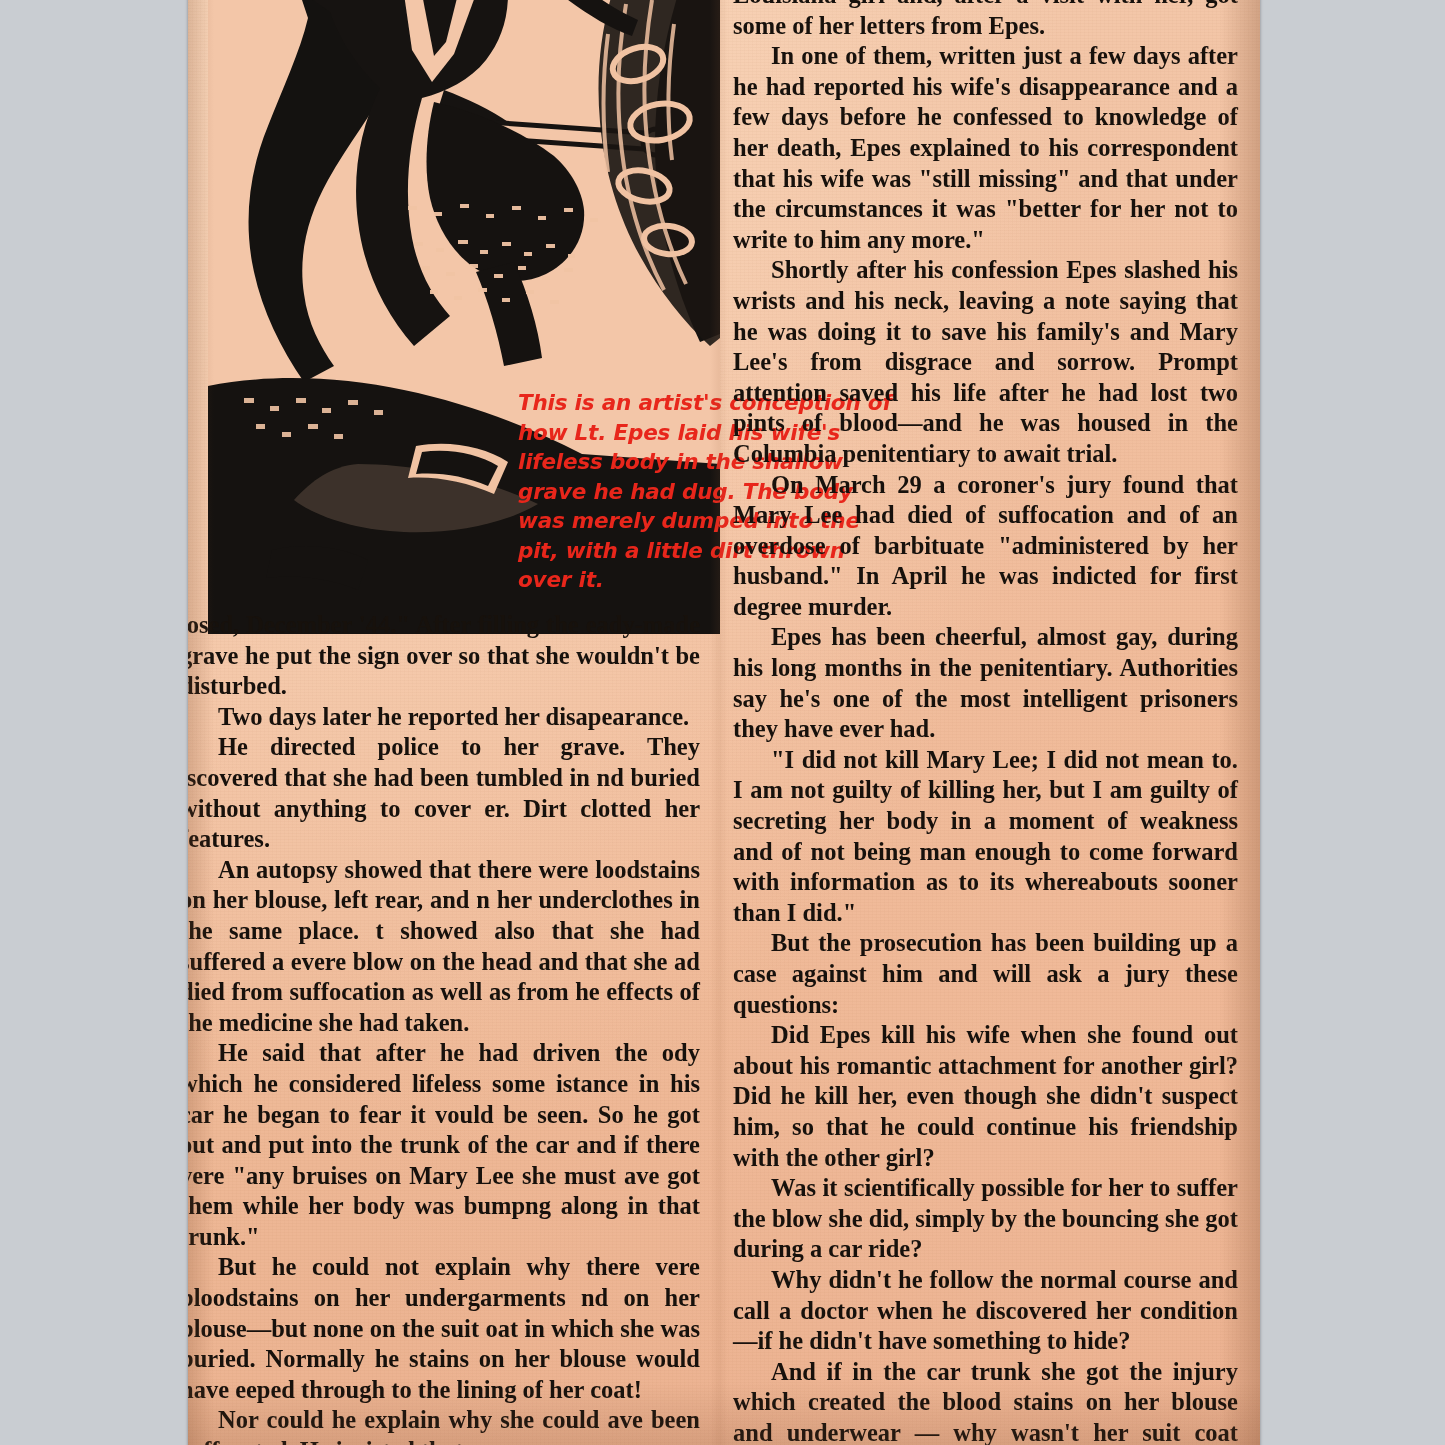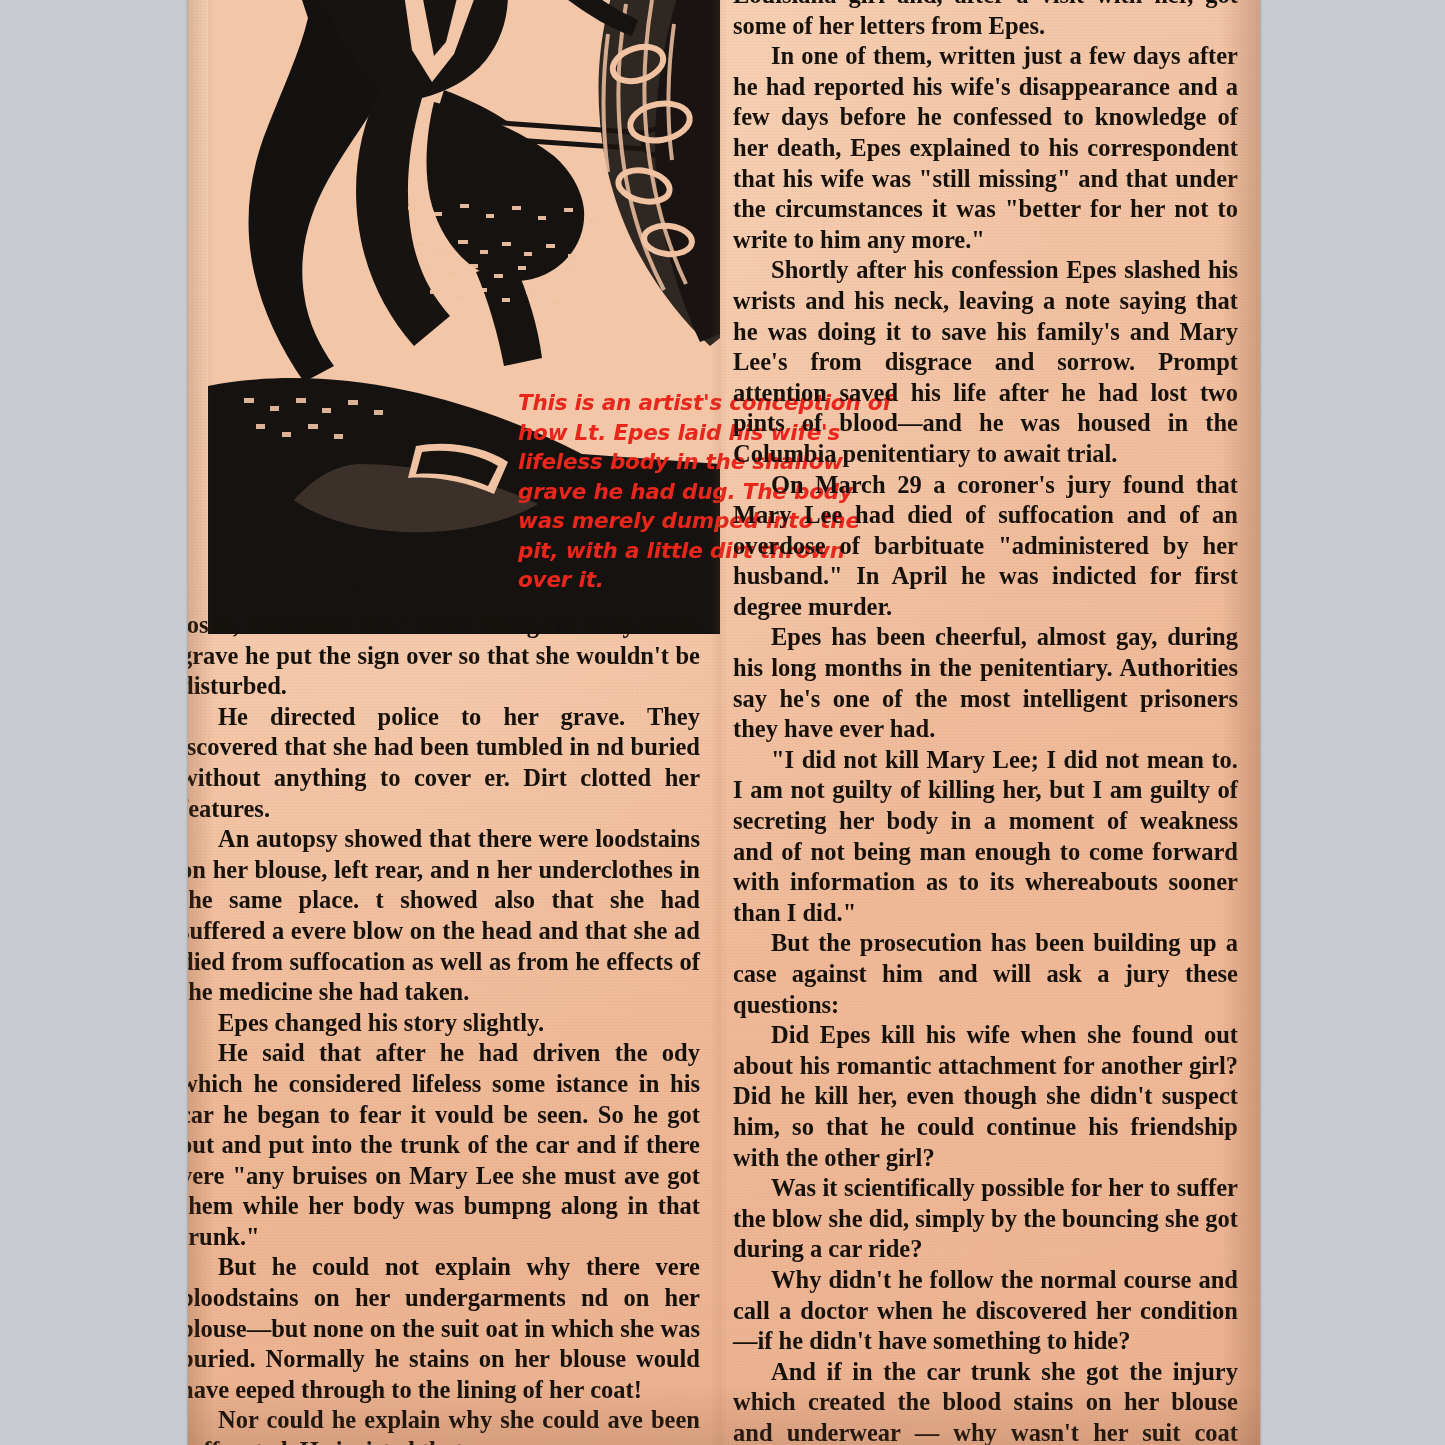--- a/index.html
+++ b/index.html
@@ -246,23 +246,23 @@
               <rect x="126" y="440" width="9" height="5"></rect>
           </g>
         </g>
       </svg>
     </div>
 
     <div id="caption">This is an artist's conception of how Lt. Epes laid his wife's lifeless body in the shallow grave he had dug. The body was merely dumped into the pit, with a little dirt thrown over it.</div>
 
     <div class="col" id="col-left">
       <p class="noindent">losed, December '44." After filling the eady-made grave he put the sign over  so that she wouldn't be disturbed.</p>
+      <p>Two days later he reported her disapearance.</p>
       <p>He directed police to her grave. They iscovered that she had been tumbled in nd buried without anything to cover er. Dirt clotted her features.</p>
       <p>An autopsy showed that there were loodstains on her blouse, left rear, and n her underclothes in the same place. t showed also that she had suffered a evere blow on the head and that she ad died from suffocation as well as from he effects of the medicine she had taken.</p>
-      <p>Epes changed his story slightly.</p>
       <p>He said that after he had driven the ody which he considered lifeless some istance in his car he began to fear it vould be seen. So he got out and put  into the trunk of the car and if there vere "any bruises on Mary Lee she must ave got them while her body was bumpng along in that trunk."</p>
       <p>But he could not explain why there vere bloodstains on her undergarments nd on her blouse—but none on the suit oat in which she was buried. Normally he stains on her blouse would have eeped through to the lining of her coat!</p>
       <p>Nor could he explain why she could ave been suffocated. He insisted that</p>
     </div>
 
     <div class="col" id="col-right">
       <p class="noindent">Louisiana girl and, after a visit with her, got some of her letters from Epes.</p>
       <p>In one of them, written just a few days after he had reported his wife's disappearance and a few days before he confessed to knowledge of her death, Epes explained to his correspondent that his wife was "still missing" and that under the circumstances it was "better for her not to write to him any more."</p>
       <p>Shortly after his confession Epes slashed his wrists and his neck, leaving a note saying that he was doing it to save his family's and Mary Lee's from disgrace and sorrow. Prompt attention saved his life after he had lost two pints of blood—and he was housed in the Columbia penitentiary to await trial.</p>
       <p>On March 29 a coroner's jury found that Mary Lee had died of suffocation and of an overdose of barbituate "administered by her husband." In April he was indicted for first degree murder.</p>

